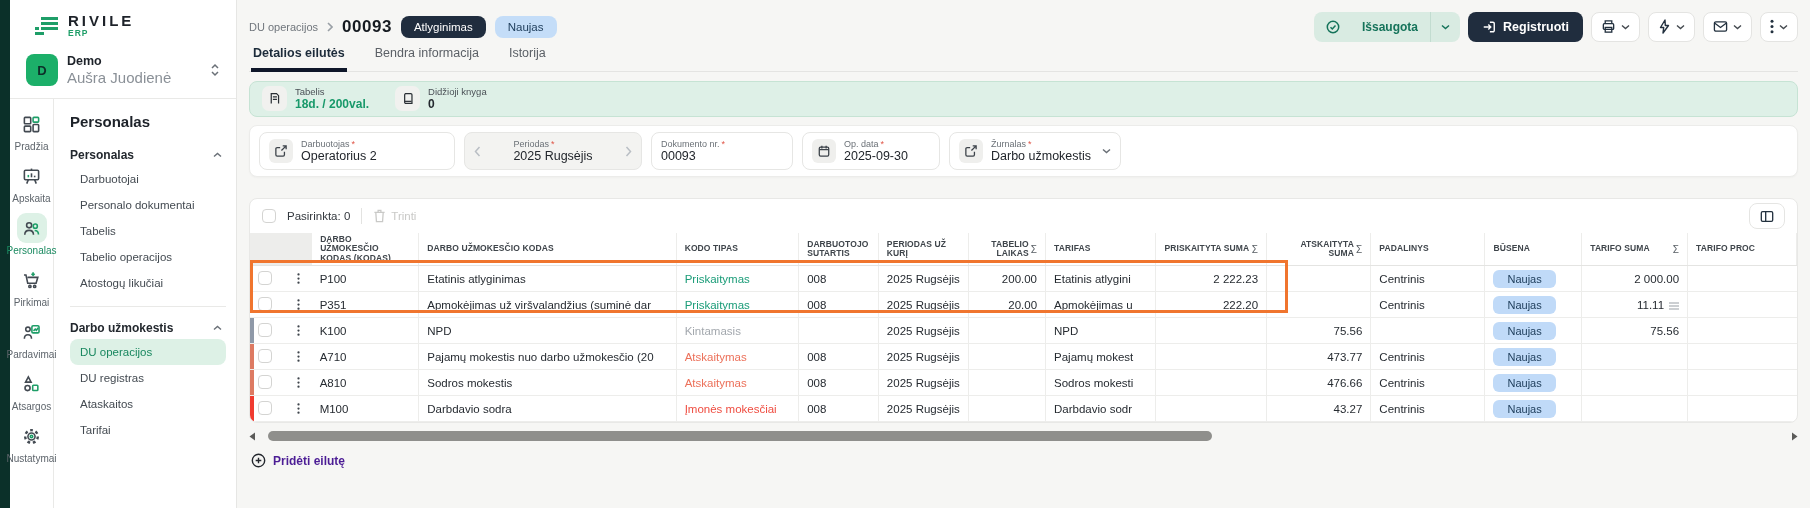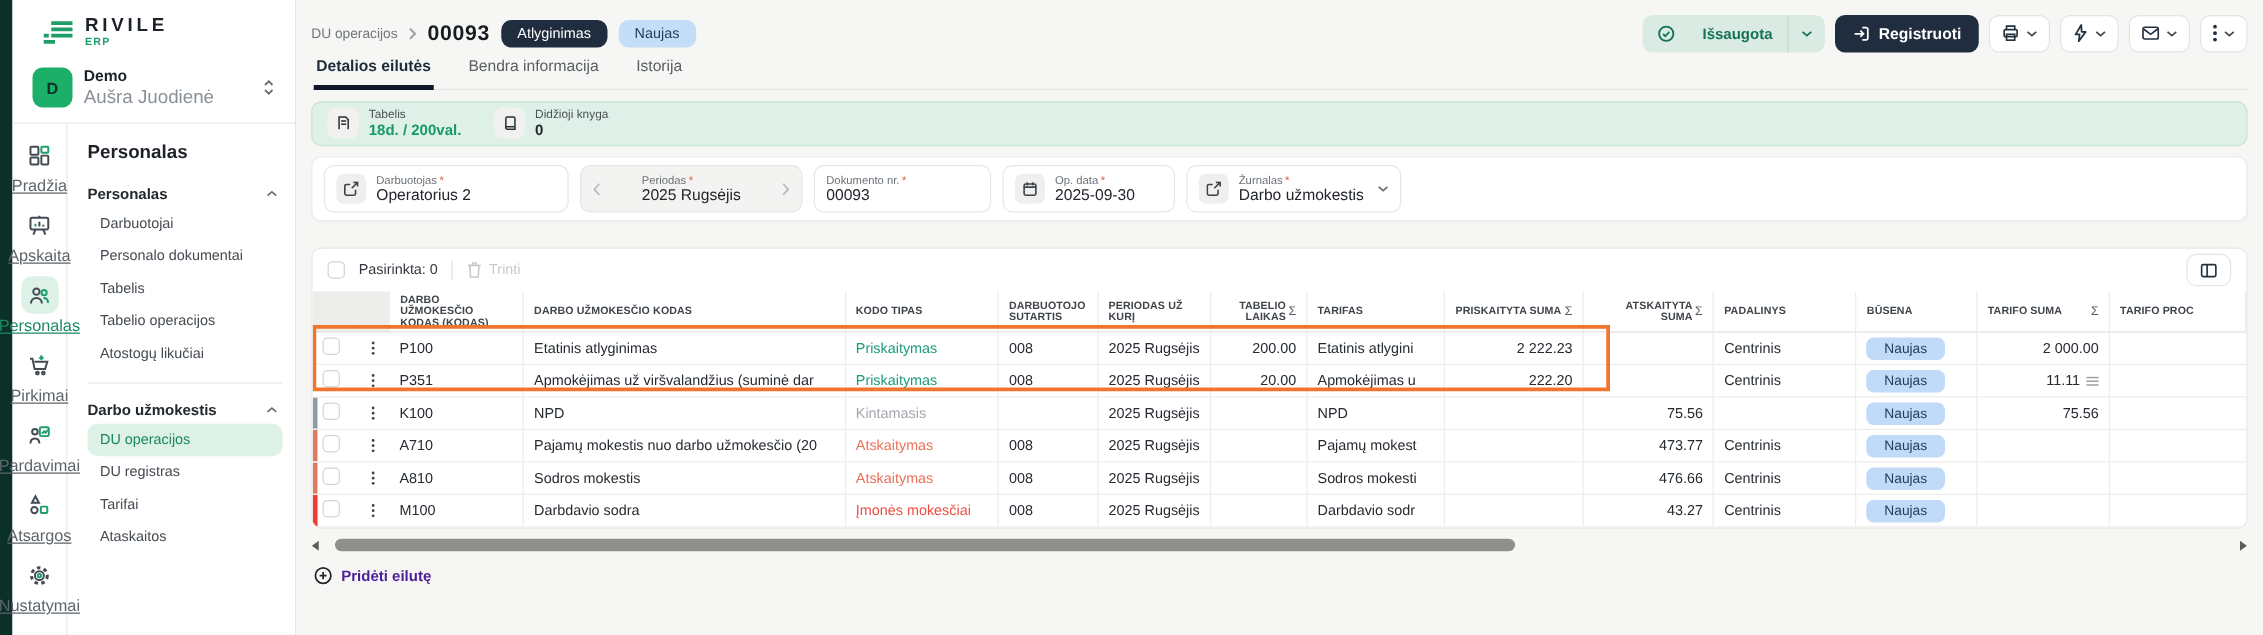--- a/index.html
+++ b/index.html
@@ -19,21 +19,21 @@
   .user-chip { display:flex; align-items:center; gap:9px; padding:6px 6px 12px 6px; cursor:pointer; }
   .avatar { width:32px; height:32px; border-radius:8px; background:#1caf69; color:#0d3029; font-weight:bold; font-size:13px; display:flex; align-items:center; justify-content:center; }
   .user-meta { flex:1; line-height:1.15; }
   .user-name { font-size:12.5px; font-weight:bold; color:#1d2229; }
   .user-sub { font-size:15px; color:#8a9097; }
   .sidebar-body { display:flex; flex:1; min-height:0; }
   .rail { width:44px; flex:none; border-right:1px solid #e9e9e7; padding-top:10px; display:flex; flex-direction:column; align-items:center; gap:9px; }
   .rail-item { display:flex; flex-direction:column; align-items:center; gap:2px; cursor:pointer; width:44px; }
   .rail-ico { width:30px; height:30px; border-radius:9px; display:flex; align-items:center; justify-content:center; }
   .rail-item.active .rail-ico { background:#ddf1e6; }
-  .rail-lbl { font-size:13px; color:#5d646b;text-decoration:underline; }
+  .rail-lbl { font-size:10px; color:#5d646b; }
   .rail-item.active .rail-lbl { color:#1b8a61; }
   .menu { flex:1; padding:14px 10px 0 16px; overflow:hidden; }
   .menu-title { font-size:15px; font-weight:bold; color:#1d2229; margin-bottom:14px; }
   .menu-group-hd { display:flex; align-items:center; justify-content:space-between; font-size:12px; font-weight:bold; color:#23282e; padding:4px 4px 4px 0; cursor:pointer; }
   .menu-item { font-size:11.5px; color:#434a51; padding:7px 8px 7px 10px; border-radius:8px; cursor:pointer; white-space:nowrap; }
   .menu-item.active { background:#ddf1e6; color:#18875f; }
   .menu-divider { border-top:1px solid #e9e9e7; margin:10px 0; }
 
   
   main { flex:1; min-width:0; padding:0 12px; }
@@ -250,22 +250,22 @@
         <div class="menu-group-hd">
           <span>Darbo užmokestis</span>
           <span>
               <svg width="9" height="6" viewBox="0 0 9 6" fill="none" stroke="#6a7077" stroke-width="1.4">
                 <path d="M1 4.5L4.5 1.5 8 4.5"></path>
               </svg>
             </span>
         </div>
         <div class="menu-item active">DU operacijos</div>
         <div class="menu-item">DU registras</div>
+        <div class="menu-item">Ataskaitos</div>
         <div class="menu-item">Tarifai</div>
-        <div class="menu-item">Ataskaitos</div>
       </div>
     </div>
   </aside>
 
   <main>
     <div class="page-head">
       <div class="crumbs">
         <span class="crumb">DU operacijos</span>
         <span>
             <svg width="6" height="10" viewBox="0 0 6 10" fill="none" stroke="#9aa0a6" stroke-width="1.6">

